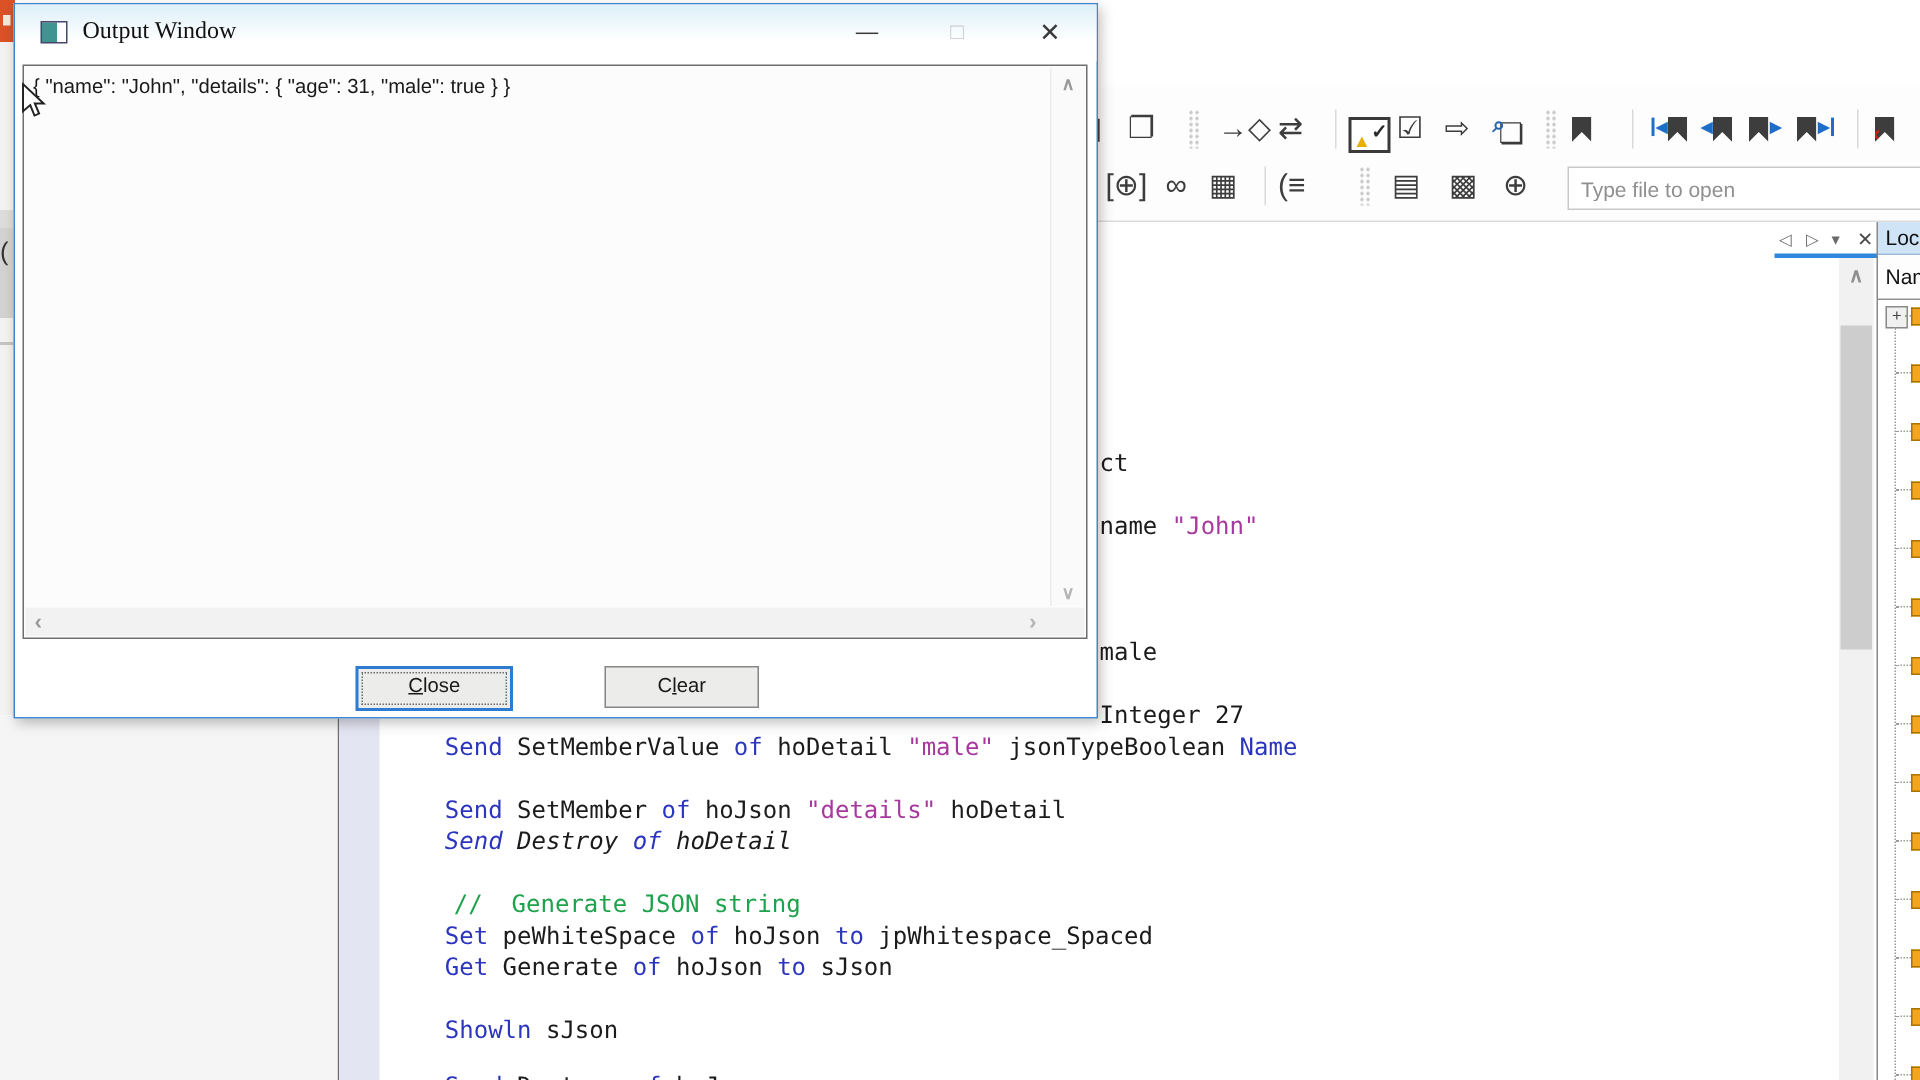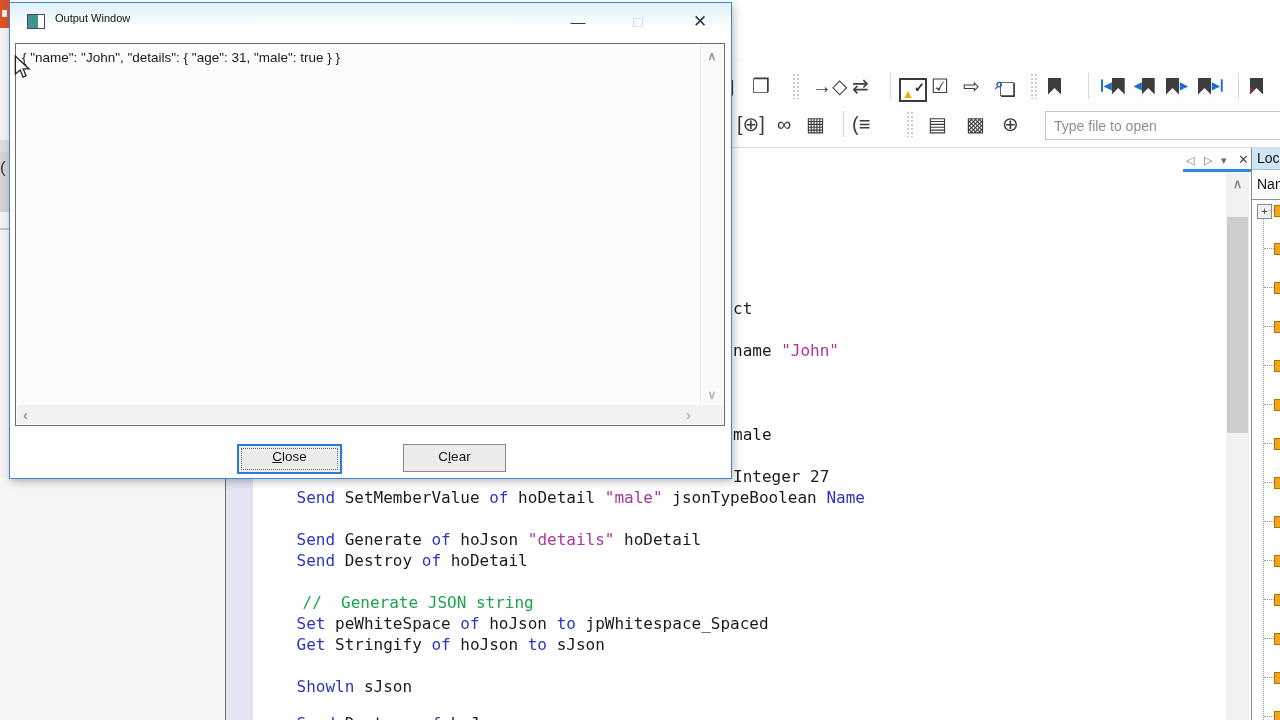--- a/index.html
+++ b/index.html
@@ -69,21 +69,21 @@
   .tree-stub{position:absolute;left:12px;width:12px;height:0;border-top:1px dotted #9a9a9a;}
   .tree-icon{position:absolute;left:22px;width:7px;height:10px;background:#f3a51f;border:1px solid #a87400;border-right:none;}
 
   
   .dialog{left:9px;top:2px;width:721px;height:475px;background:#ffffff;border:1px solid #3f86cf;
           box-shadow:2px 3px 8px rgba(0,0,0,0.25);}
   .titlebar{position:absolute;left:0;top:0;width:100%;height:38px;
             background:linear-gradient(180deg,#ddf0f8 0%,#ffffff 65%);}
   .title-icon{position:absolute;left:17px;top:11px;width:16px;height:13px;border:1px solid #46466a;
               background:linear-gradient(90deg,#3f9491 0%,#3f9491 62%,#ffffff 62%);}
-  .title-text{position:absolute;left:45px;top:9px;font-size:11px;color:#111;}
+  .title-text{position:absolute;left:45px;top:9px;font-size:16px;color:#111;font-family:Liberation Serif, serif;}
   .winbtn{position:absolute;top:6px;width:34px;height:26px;text-align:center;line-height:26px;font-size:15px;color:#3a3a3a;}
   .winbtn.dis{color:#c9c9c9;}
 
   .out-area{position:absolute;left:5px;top:40px;width:708px;height:381px;border:1px solid #6e6e6e;background:#fcfcfc;}
   .out-text{position:absolute;left:6px;top:6px;font-size:13.5px;color:#1a1a1a;}
   .vscroll{position:absolute;right:1px;top:1px;width:22px;height:359px;background:#fafafa;border-left:1px solid #ececec;}
   .vs-up{position:absolute;top:4px;width:22px;text-align:center;color:#9a9a9a;font-size:12px;font-weight:bold;}
   .vs-dn{position:absolute;bottom:2px;width:22px;text-align:center;color:#b5b5b5;font-size:12px;font-weight:bold;}
   .hscroll{position:absolute;left:1px;bottom:1px;width:706px;height:19px;background:#f2f2f2;}
   .hs-l{position:absolute;left:6px;top:0px;color:#9a9a9a;font-size:15px;font-weight:bold;line-height:19px;}
@@ -180,25 +180,25 @@
     </div>
   <div class="abs toolbar-sepline"></div>
   <input class="abs fileopen" type="text" placeholder="Type file to open" style="">
 
   <div id="code-layer">
       <div class="code-line" style="left: 733px; top: 298px;"><span class="tok-n">ct</span></div>
       <div class="code-line" style="left: 733px; top: 340px;"><span class="tok-n">name </span><span class="tok-s">"John"</span></div>
       <div class="code-line" style="left: 733px; top: 424px;"><span class="tok-n">male</span></div>
       <div class="code-line" style="left: 733px; top: 466px;"><span class="tok-n">Integer 27</span></div>
       <div class="code-line" style="left: 258px; top: 487px;"><span class="tok-n">    </span><span class="tok-k">Send </span><span class="tok-n">SetMemberValue </span><span class="tok-k">of </span><span class="tok-n">hoDetail </span><span class="tok-s">"male" </span><span class="tok-n">jsonTypeBoolean </span><span class="tok-k">Name</span></div>
-      <div class="code-line" style="left: 258px; top: 529px;"><span class="tok-n">    </span><span class="tok-k">Send </span><span class="tok-n">Generate </span><span class="tok-k">of </span><span class="tok-n">hoJson </span><span class="tok-s">"details" </span><span class="tok-n">hoDetail</span></div>
-      <div class="code-line" style="left: 258px; top: 550px;"><span class="tok-n">    </span><span class="tok-k">Send </span><span class="tok-n">Destroy </span><span class="tok-k">of </span><span class="tok-n">hoDetail</span></div>
+      <div class="code-line" style="left: 258px; top: 529px;"><span class="tok-n">    </span><span class="tok-k">Send </span><span class="tok-n">SetMember </span><span class="tok-k">of </span><span class="tok-n">hoJson </span><span class="tok-s">"details" </span><span class="tok-n">hoDetail</span></div>
+      <div class="code-line" style="left: 258px; top: 550px; font-style: italic;"><span class="tok-n">    </span><span class="tok-k">Send </span><span class="tok-n">Destroy </span><span class="tok-k">of </span><span class="tok-n">hoDetail</span></div>
       <div class="code-line" style="left: 264px; top: 592px;"><span class="tok-c">    //  Generate JSON string</span></div>
       <div class="code-line" style="left: 258px; top: 613px;"><span class="tok-n">    </span><span class="tok-k">Set </span><span class="tok-n">peWhiteSpace </span><span class="tok-k">of </span><span class="tok-n">hoJson </span><span class="tok-k">to </span><span class="tok-n">jpWhitespace_Spaced</span></div>
-      <div class="code-line" style="left: 258px; top: 634px;"><span class="tok-n">    </span><span class="tok-k">Get </span><span class="tok-n">Stringify </span><span class="tok-k">of </span><span class="tok-n">hoJson </span><span class="tok-k">to </span><span class="tok-n">sJson</span></div>
+      <div class="code-line" style="left: 258px; top: 634px;"><span class="tok-n">    </span><span class="tok-k">Get </span><span class="tok-n">Generate </span><span class="tok-k">of </span><span class="tok-n">hoJson </span><span class="tok-k">to </span><span class="tok-n">sJson</span></div>
       <div class="code-line" style="left: 258px; top: 676px;"><span class="tok-n">    </span><span class="tok-k">Showln </span><span class="tok-n">sJson</span></div>
       <div class="code-line" style="left: 258px; top: 713px;"><span class="tok-n">    </span><span class="tok-k">Send </span><span class="tok-n">Destroy </span><span class="tok-k">of </span><span class="tok-n">hoJson</span></div>
     </div>
 
   <div class="abs ed-scroll"></div>
   <div class="abs ed-up">∧</div>
   <div class="abs ed-thumb"></div>
 
   <div id="panel-nav">
       <div class="nav-ctl" style="left: 1186px;">◁</div>

